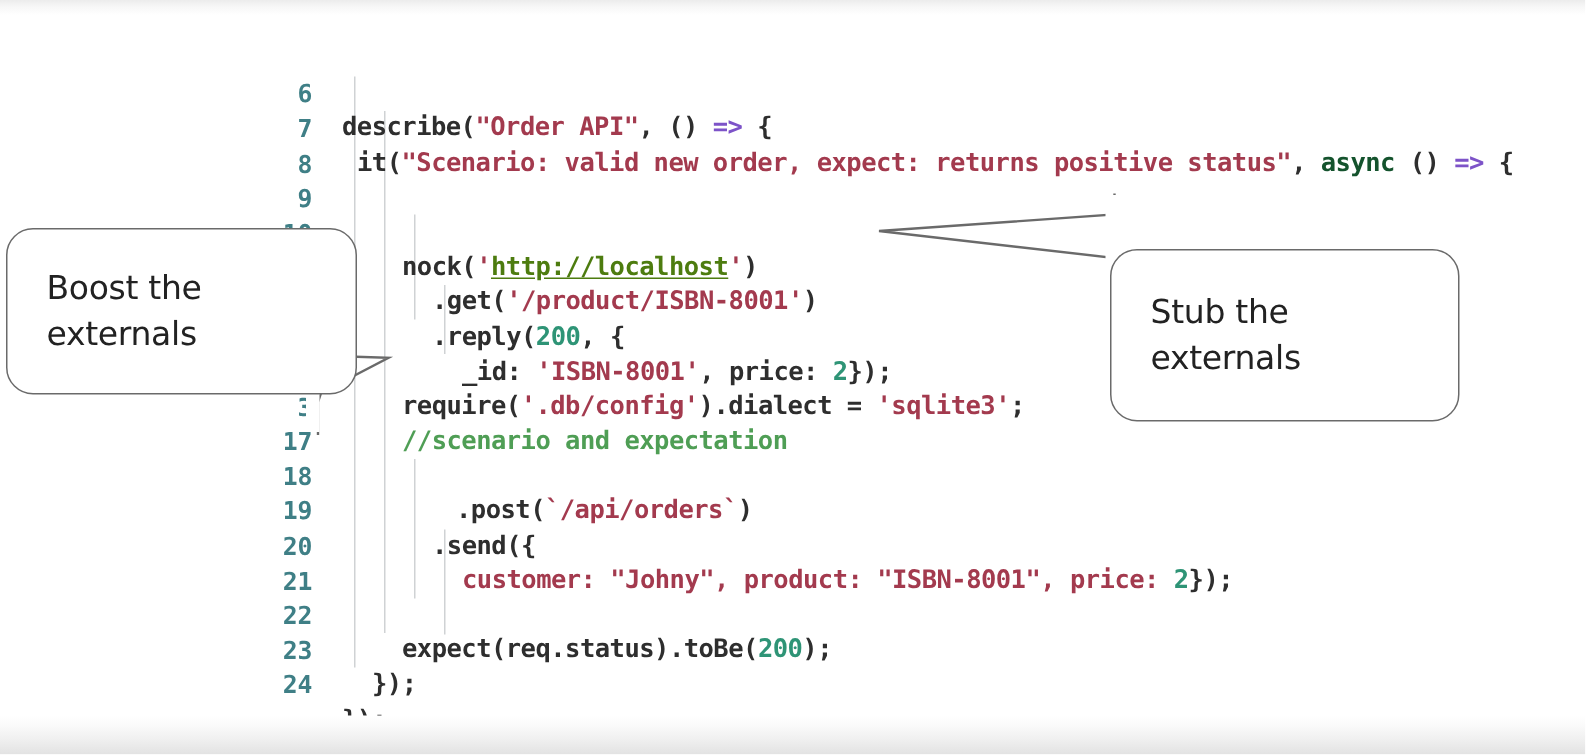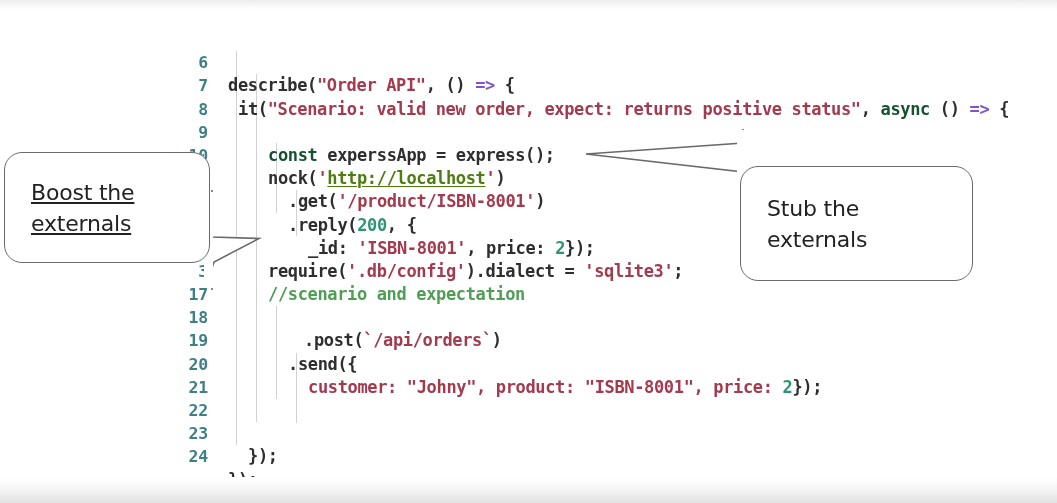--- a/index.html
+++ b/index.html
@@ -100,23 +100,22 @@
     display: flex;
     align-items: center;
     z-index: 5;
   }
   .callout .callout-text {
     padding-left: 26px;
   }
   #callout-left {
     left: 4px;
     top: 152px;
-    width: 206px;
+    width: 234px;
     height: 111px;
-    text-decoration: underline;
   }
   #callout-right {
     left: 740px;
     top: 118px;
     width: 233px;
     height: 115px;
     margin-top: 48px;
   }
   .tail-svg {
     position: absolute;
@@ -161,21 +160,20 @@
       <span class="ln">7</span>
       <span class="code-text" style="left:238px;"><span class="t-plain">it(</span><span class="t-str">"Scenario: valid new order, expect: returns positive status"</span><span class="t-plain">, </span><span class="t-kw">async</span><span class="t-plain"> () </span><span class="t-arrow">=&gt;</span><span class="t-plain"> {</span></span>
     </div>
 
     <div class="code-line">
       <span class="ln">8</span>
     </div>
 
     <div class="code-line">
       <span class="ln">9</span>
-      <span class="code-text" style="left:268px;"><span class="t-kw">const</span><span class="t-plain"> experssApp = express();</span></span>
     </div>
 
     <div class="code-line">
       <span class="ln">10</span>
       <span class="code-text" style="left:268px;"><span class="t-plain">nock(</span><span class="t-str">'</span><span class="t-str-u">http://localhost</span><span class="t-str">'</span><span class="t-plain">)</span></span>
     </div>
 
     <div class="code-line">
       <span class="ln">11</span>
       <span class="code-text" style="left:288px;"><span class="t-plain">.get(</span><span class="t-str">'/product/ISBN-8001'</span><span class="t-plain">)</span></span>
@@ -221,20 +219,21 @@
       <span class="code-text" style="left:308px;"><span class="t-str">customer: "Johny", product: "ISBN-8001", price: </span><span class="t-num">2</span><span class="t-plain">});</span></span>
     </div>
 
     <div class="code-line">
       <span class="ln">21</span>
       <span class="code-text" style="left:268px;"></span>
     </div>
 
     <div class="code-line">
       <span class="ln">22</span>
+      <span class="code-text" style="left:268px;"><span class="t-plain">expect(req.status).toBe(</span><span class="t-num">200</span><span class="t-plain">);</span></span>
     </div>
 
     <div class="code-line">
       <span class="ln">23</span>
       <span class="code-text" style="left:248px;"><span class="t-plain">});</span></span>
     </div>
 
     <div class="code-line">
       <span class="ln">24</span>
       <span class="code-text" style="left:228px;"><span class="t-plain">});</span></span>

